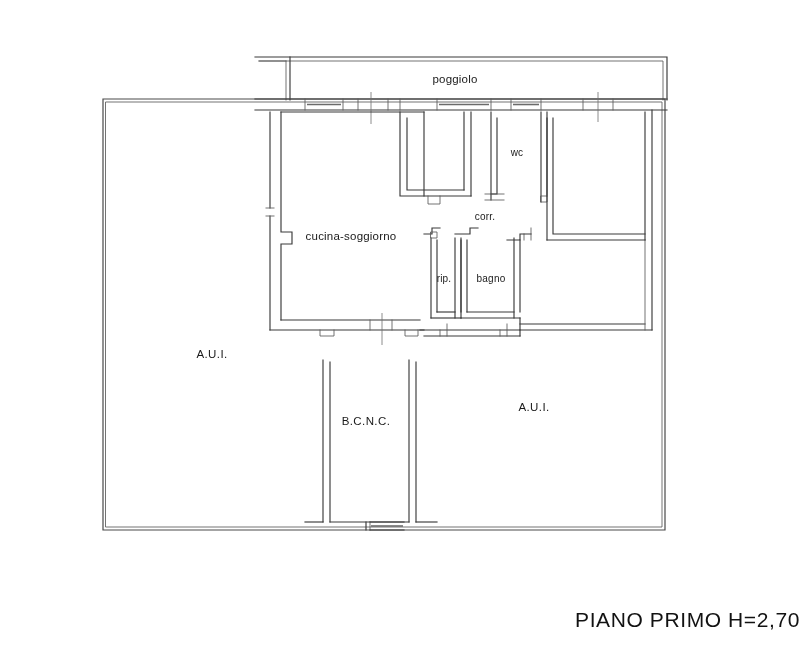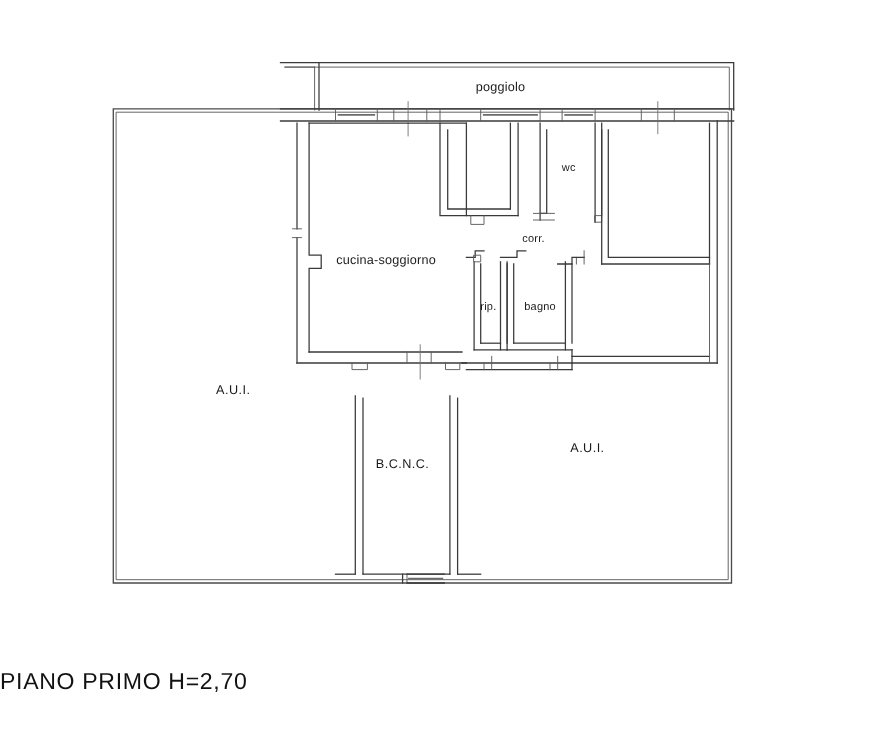--- a/index.html
+++ b/index.html
@@ -84,21 +84,21 @@
     fill: #1a1a1a;
     text-anchor: middle;
     dominant-baseline: middle;
     letter-spacing: 0.4px;
   }
   .caption {
     position: absolute;
     left: 0;
     top: 608px;
     width: 800px;
-    text-align: left;
+    text-align: right;
     font-family: "Liberation Sans", sans-serif;
     font-size: 21px;
     color: #121212;
     letter-spacing: 0.6px;
     white-space: nowrap;
   }
 </style>
 </head>
 <body>
 

